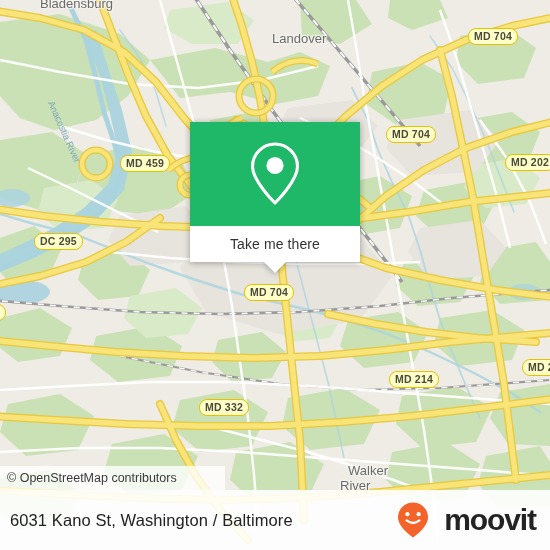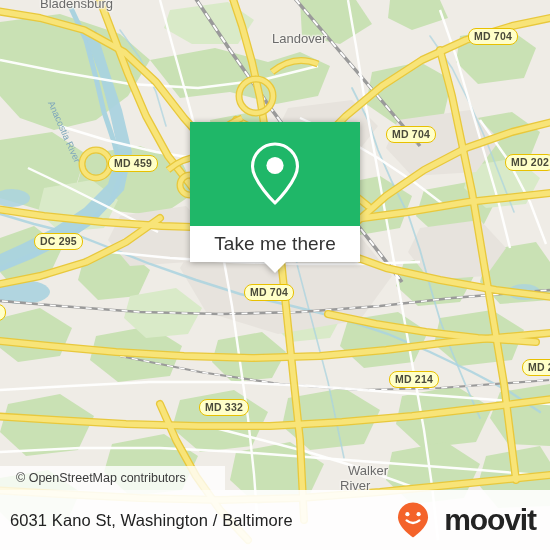--- a/index.html
+++ b/index.html
@@ -63,40 +63,40 @@
     display:flex;align-items:center;justify-content:center;
   }
   #callout-footer{
     background:#ffffff;
     height:36px;
     display:flex;align-items:center;justify-content:center;
     position:relative;
   }
   #callout-label{
     color:#333333;
-    font-size:19px;
+    font-size:14px;
     letter-spacing:.1px;
   }
   #callout-tail{
     position:absolute;
     left:50%;bottom:-11px;
     width:0;height:0;
     transform:translateX(-50%);
     border-left:11px solid transparent;
     border-right:11px solid transparent;
     border-top:11px solid #ffffff;
   }
 
   
   #attribution{
     position:absolute;left:0;top:466px;
     height:24px;width:225px;
     background:rgba(255,255,255,.78);
     display:flex;align-items:center;
-    padding-left:16px;box-sizing:border-box;
+    padding-left:7px;box-sizing:border-box;
   }
   #attribution span{font-size:12.5px;color:#3b3b3b;}
 
   
   #bottombar{
     position:absolute;left:0;top:490px;
     width:550px;height:60px;
     background:rgba(255,255,255,.90);
     display:flex;align-items:center;
     box-sizing:border-box;
@@ -268,21 +268,21 @@
     <div class="riverlabel" style="left:56px;top:99px;transform:rotate(66deg);">Anacostia River</div>
 
     <div class="place" style="left:40px;top:-4px;">Bladensburg</div>
     <div class="place" style="left:272px;top:31px;">Landover</div>
     <div class="place" style="left:330px;top:463px;margin-left:18px;">Walker</div>
     <div class="place" style="left:340px;top:478px;">River</div>
 
     <div class="shield" style="left:468px;top:28px;">MD 704</div>
     <div class="shield" style="left:386px;top:126px;">MD 704</div>
     <div class="shield" style="left:505px;top:154px;">MD 202</div>
-    <div class="shield" style="left:108px;top:155px;">MD 459</div>
+    <div class="shield" style="left:120px;top:155px;">MD 459</div>
     <div class="shield" style="left:34px;top:233px;">DC 295</div>
     <div class="shield" style="left:-12px;top:304px;">5</div>
     <div class="shield" style="left:244px;top:284px;">MD 704</div>
     <div class="shield" style="left:389px;top:371px;text-align:right;">MD 214</div>
     <div class="shield" style="left:522px;top:359px;">MD 2</div>
     <div class="shield" style="left:199px;top:399px;">MD 332</div>
   </div>
 
   <div id="callout">
     <div id="callout-body">

